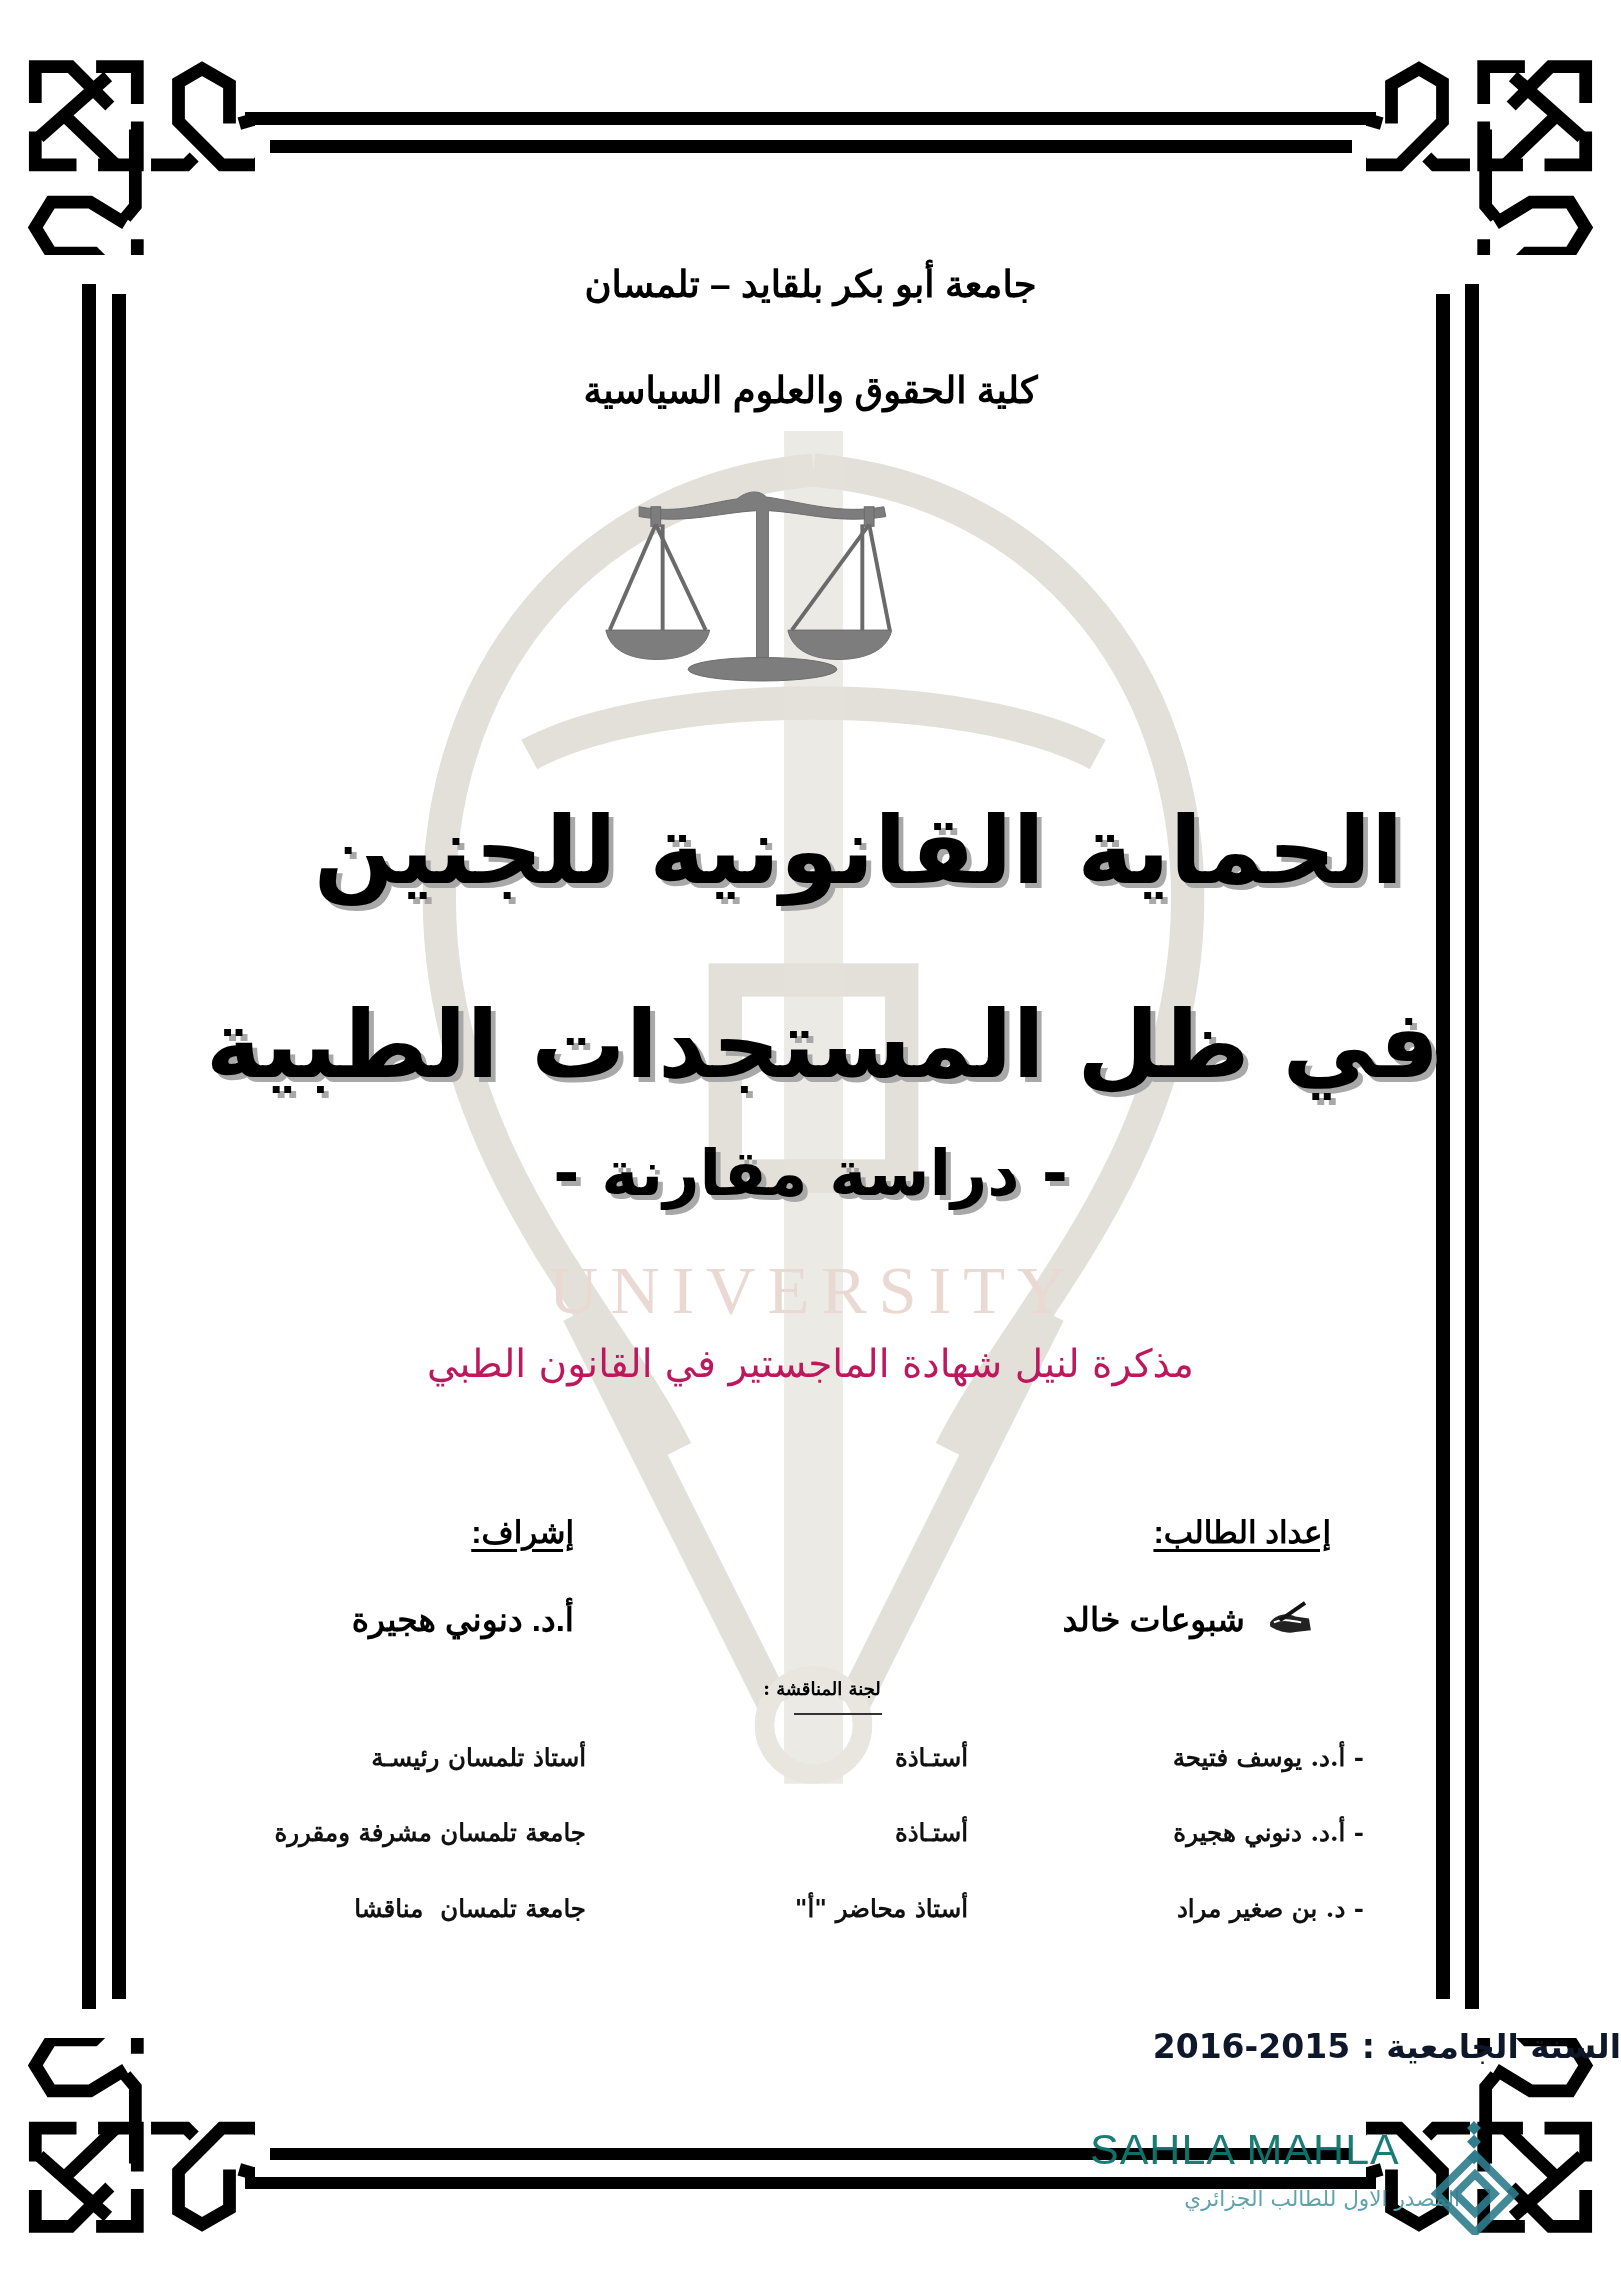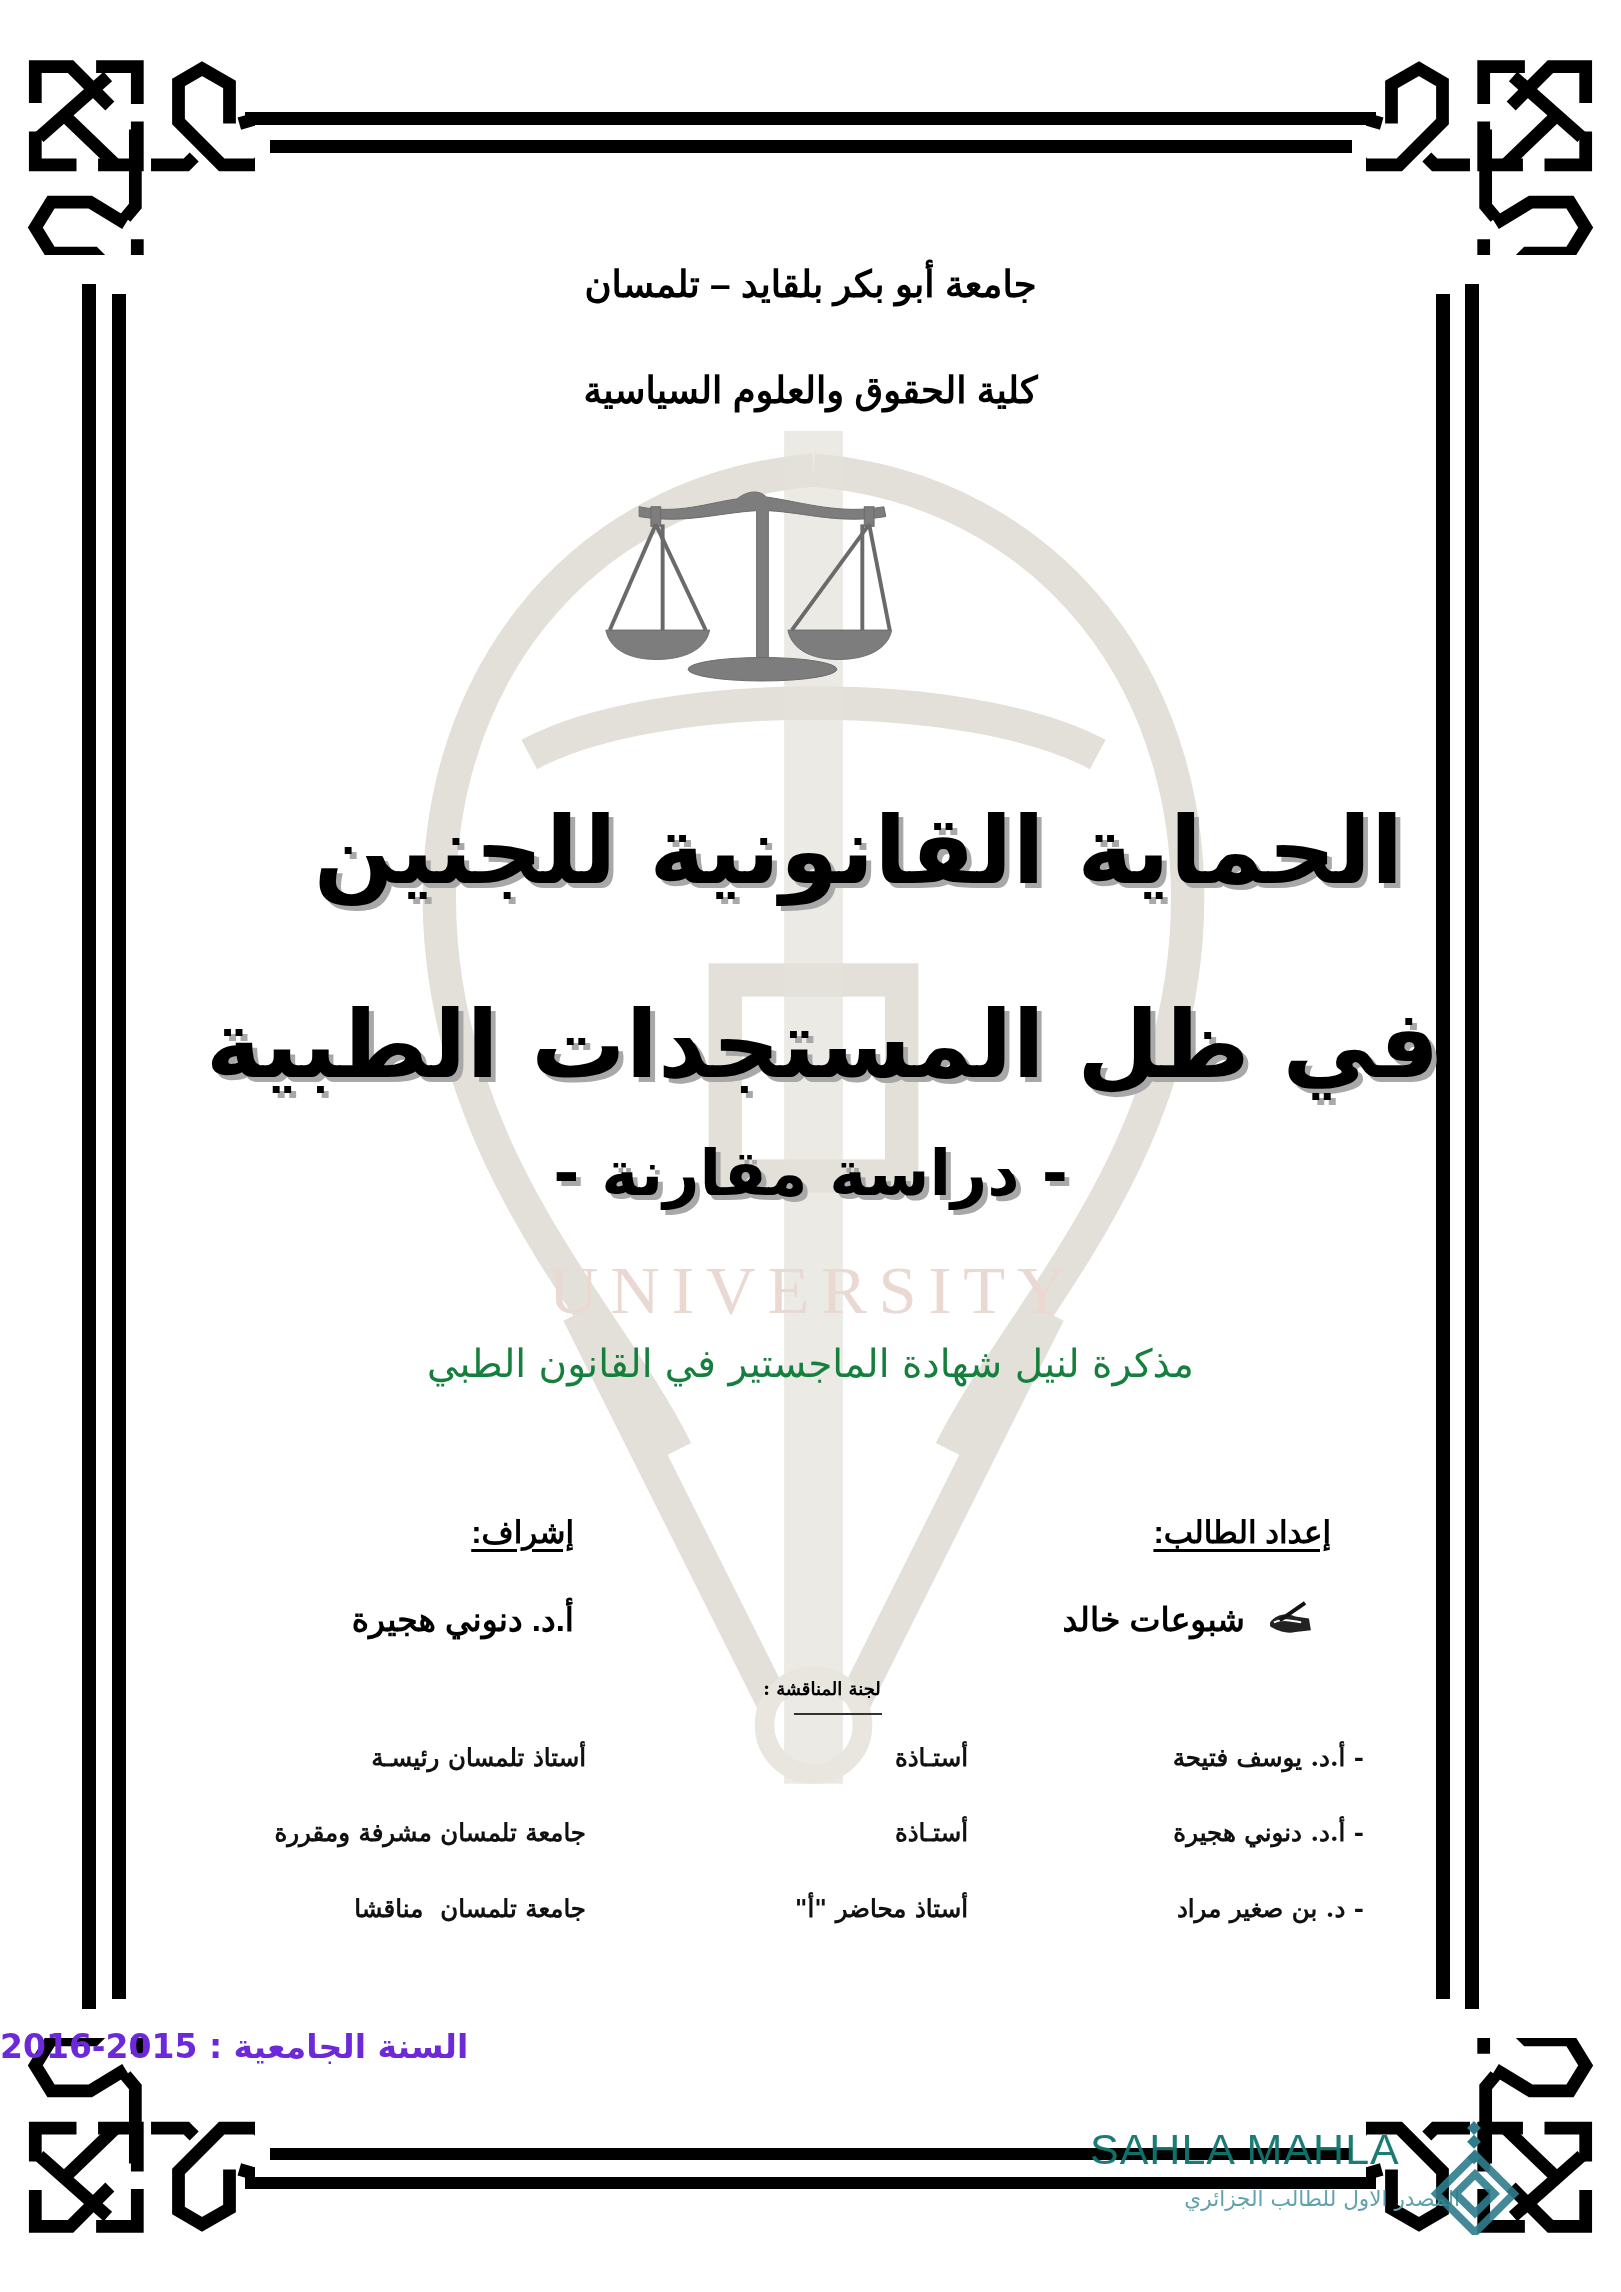--- a/index.html
+++ b/index.html
@@ -23,43 +23,43 @@
 
     
     .title-line { left: 0; width: 1621px; text-align: center;
                   font-family: "DejaVu Sans", sans-serif; font-weight: bold; color: #000;
                   text-shadow: 4.9px 4.9px 0 #a8a8a8; letter-spacing: 0; }
     .title-1 { top: 796px; font-size: 94px; padding-left: 48px; }
     .title-2 { top: 990px; font-size: 94px; padding-left: 12px; }
     .title-3 { top: 1137px; font-size: 63px; }
 
     .degree { left: 0; width: 1621px; top: 1341px; text-align: center;
-              font-family: "DejaVu Serif", serif; font-size: 39px; color: #15803d; }
+              font-family: "DejaVu Serif", serif; font-size: 39px; color: #be185d; }
 
     
     .lbl { font-family: "Liberation Sans", sans-serif; font-weight: bold; font-size: 31px;
            text-decoration: underline; text-underline-offset: 5.9px; }
     .lbl-student { right: 290px; top: 1514px; }
     .lbl-super   { right: 1047px; top: 1514px; }
     .name-big { font-family: "Liberation Sans", sans-serif; font-weight: bold; font-size: 33px; }
     .student-name { right: 376px; top: 1600px; }
     .super-name   { right: 1047px; top: 1600px; }
     .pen-icon { left: 1266px; top: 1601px; width: 47px; height: 35px; }
 
     .committee-title { left: 714px; width: 216px; top: 1678px; text-align: center;
                        font-family: "DejaVu Serif", serif; font-weight: bold; font-size: 18px; }
     .committee-rule { left: 710px; width: 84px; top: 1713px; height: 2px; background: #333; width: 84px; }
 
     .row { font-family: "DejaVu Serif", serif; font-weight: bold; font-size: 24.5px; color: #111; white-space: pre; }
     .c-name { right: 257px; }
     .c-rank { right: 653px; }
     .c-role { right: 1035px; }
 
-    .year { left: 0; width: 1621px; top: 2027px; text-align: left;
-            font-family: "DejaVu Sans", sans-serif; font-weight: bold; font-size: 33px; color: #6d28d9; }
+    .year { left: 0; width: 1621px; top: 2027px; text-align: right;
+            font-family: "DejaVu Sans", sans-serif; font-weight: bold; font-size: 33px; color: #0f172a; }
 
     
     .brand { left: 1090px; top: 2125px; font-family: "Liberation Sans", sans-serif;
              font-size: 43px; color: #0f766e; letter-spacing: 1px; opacity: 0.95; }
     .brand-sub { left: 1088px; top: 2186px; width: 372px; text-align: right;
                  font-family: "DejaVu Sans", sans-serif; font-size: 21.6px; color: #5ea3ad; }
     .brand-logo { left: 1426px; top: 2117px; width: 98px; height: 118px; }
   </style>
 </head>
 <body>

